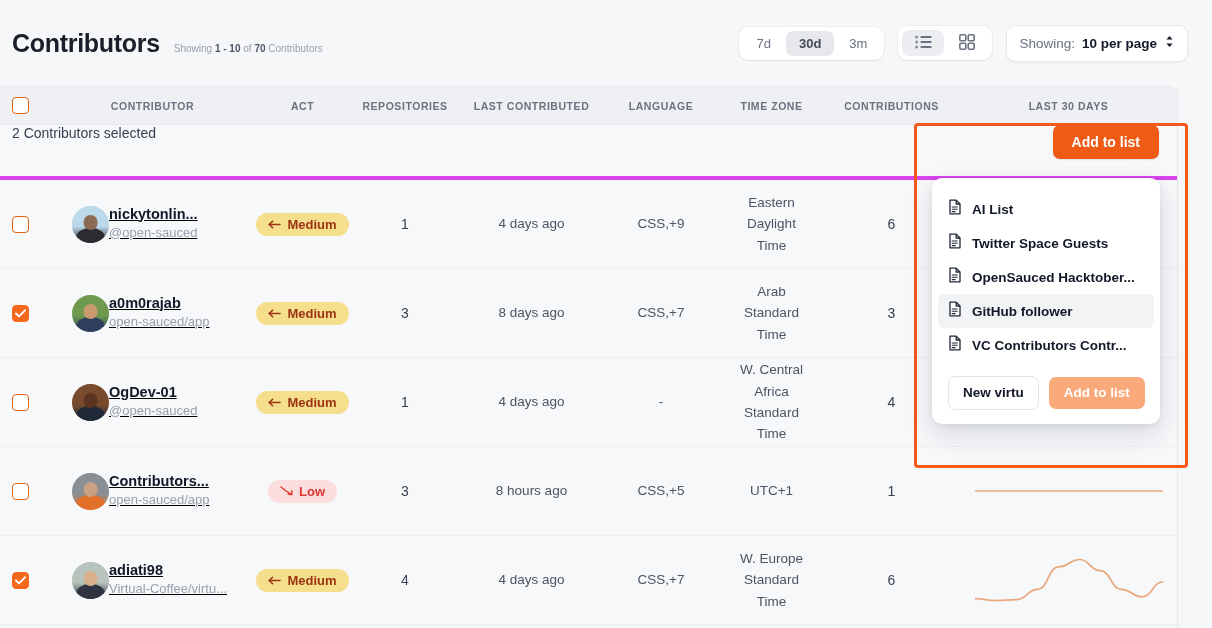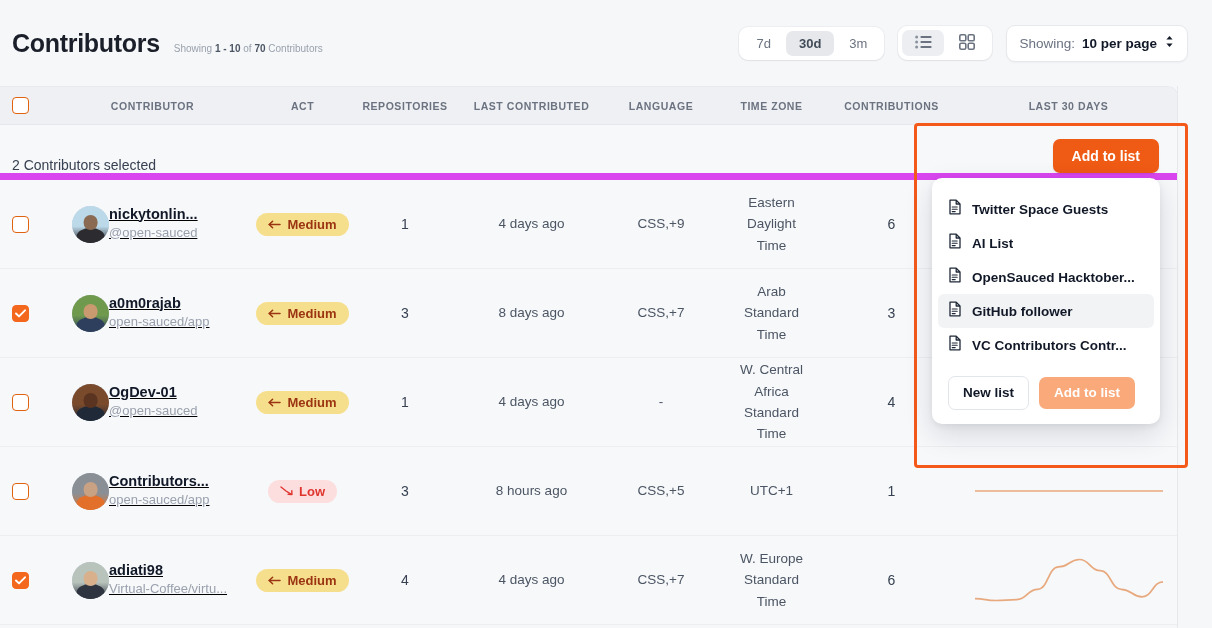--- a/index.html
+++ b/index.html
@@ -86,23 +86,23 @@
   .c-repos { width: 110px; flex: 0 0 110px; }
   .c-last { width: 143px; flex: 0 0 143px; }
   .c-lang { width: 116px; flex: 0 0 116px; }
   .c-tz { width: 105px; flex: 0 0 105px; }
   .c-contribs { width: 135px; flex: 0 0 135px; }
   .c-30 { width: 219px; flex: 0 0 219px; }
 
   
   .selbar {
     position: relative;
-    display: flex; align-items: flex-end; justify-content: space-between;
+    display: flex; align-items: flex-start; justify-content: space-between;
     height: 55px; padding: 0 0 0 12px;
-    background: #f7f8fa; border-bottom: 7px solid #d946ef;
+    background: #f7f8fa; border-bottom: 4px solid #d946ef;
   }
   .selbar-text { font-size: 14px; color: #374151; font-weight: 500; }
 
   
   .tbody { background: #f7f8fa; }
   .trow {
     display: flex; align-items: center;
     min-height: 89px;
     padding-left: 12px;
     border-bottom: 1px solid #eceef1;
@@ -494,29 +494,29 @@
 
   <div class="dropdown">
 
     <div class="dd-list" id="dd-list">
         <div class="dd-item">
           <span><svg width="14" height="16" viewBox="0 0 14 16">
               <path d="M2 1.2 h6.2 L12 5 v9.8 H2 Z" fill="#fff" stroke="#1f2937" stroke-width="1.3" stroke-linejoin="round"></path>
               <path d="M8.2 1.2 V5 H12" fill="none" stroke="#1f2937" stroke-width="1.3" stroke-linejoin="round"></path>
               <path d="M4.2 8 h5M4.2 10.3 h5M4.2 12.6 h3" stroke="#1f2937" stroke-width="1.1" stroke-linecap="round"></path>
             </svg></span>
-          <span class="lbl">Twitter Space Guests</span>
+          <span class="lbl">AI List</span>
         </div>
         <div class="dd-item">
           <span><svg width="14" height="16" viewBox="0 0 14 16">
               <path d="M2 1.2 h6.2 L12 5 v9.8 H2 Z" fill="#fff" stroke="#1f2937" stroke-width="1.3" stroke-linejoin="round"></path>
               <path d="M8.2 1.2 V5 H12" fill="none" stroke="#1f2937" stroke-width="1.3" stroke-linejoin="round"></path>
               <path d="M4.2 8 h5M4.2 10.3 h5M4.2 12.6 h3" stroke="#1f2937" stroke-width="1.1" stroke-linecap="round"></path>
             </svg></span>
-          <span class="lbl">AI List</span>
+          <span class="lbl">Twitter Space Guests</span>
         </div>
         <div class="dd-item">
           <span><svg width="14" height="16" viewBox="0 0 14 16">
               <path d="M2 1.2 h6.2 L12 5 v9.8 H2 Z" fill="#fff" stroke="#1f2937" stroke-width="1.3" stroke-linejoin="round"></path>
               <path d="M8.2 1.2 V5 H12" fill="none" stroke="#1f2937" stroke-width="1.3" stroke-linejoin="round"></path>
               <path d="M4.2 8 h5M4.2 10.3 h5M4.2 12.6 h3" stroke="#1f2937" stroke-width="1.1" stroke-linecap="round"></path>
             </svg></span>
           <span class="lbl">OpenSauced Hacktober...</span>
         </div>
         <div class="dd-item hover">
@@ -531,20 +531,20 @@
           <span><svg width="14" height="16" viewBox="0 0 14 16">
               <path d="M2 1.2 h6.2 L12 5 v9.8 H2 Z" fill="#fff" stroke="#1f2937" stroke-width="1.3" stroke-linejoin="round"></path>
               <path d="M8.2 1.2 V5 H12" fill="none" stroke="#1f2937" stroke-width="1.3" stroke-linejoin="round"></path>
               <path d="M4.2 8 h5M4.2 10.3 h5M4.2 12.6 h3" stroke="#1f2937" stroke-width="1.1" stroke-linecap="round"></path>
             </svg></span>
           <span class="lbl">VC Contributors Contr...</span>
         </div>
       </div>
 
     <div class="dd-footer">
-      <button class="dd-new">New list</button>
+      <button class="dd-new">New virtu</button>
       <button class="dd-add">Add to list</button>
     </div>
   </div>
 
   <div class="hl-rect"></div>
 
 </div>
 
 </body></html>

